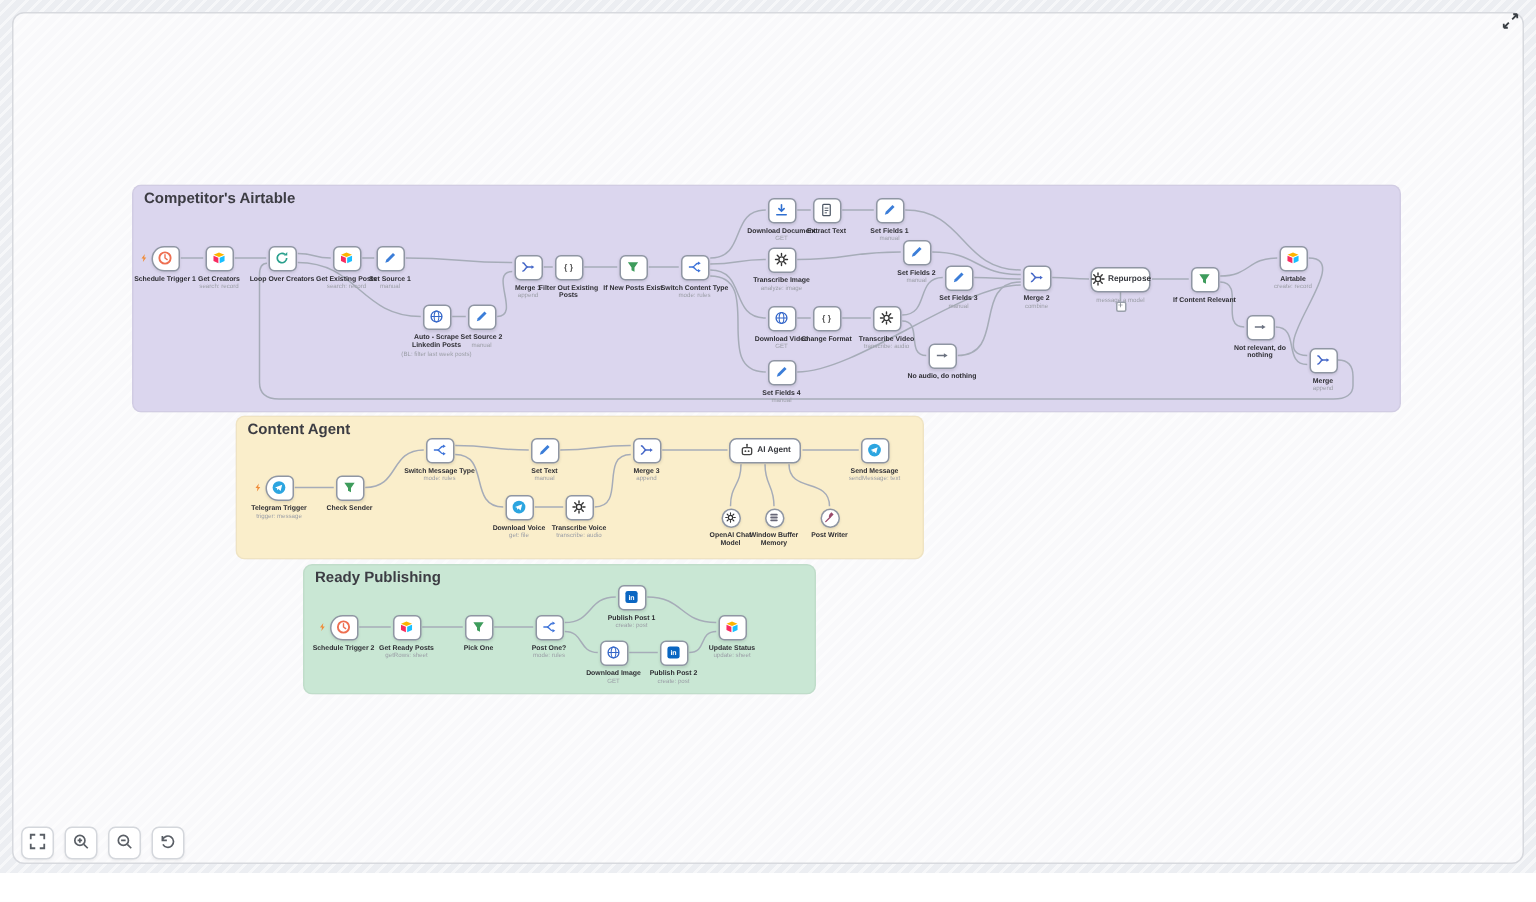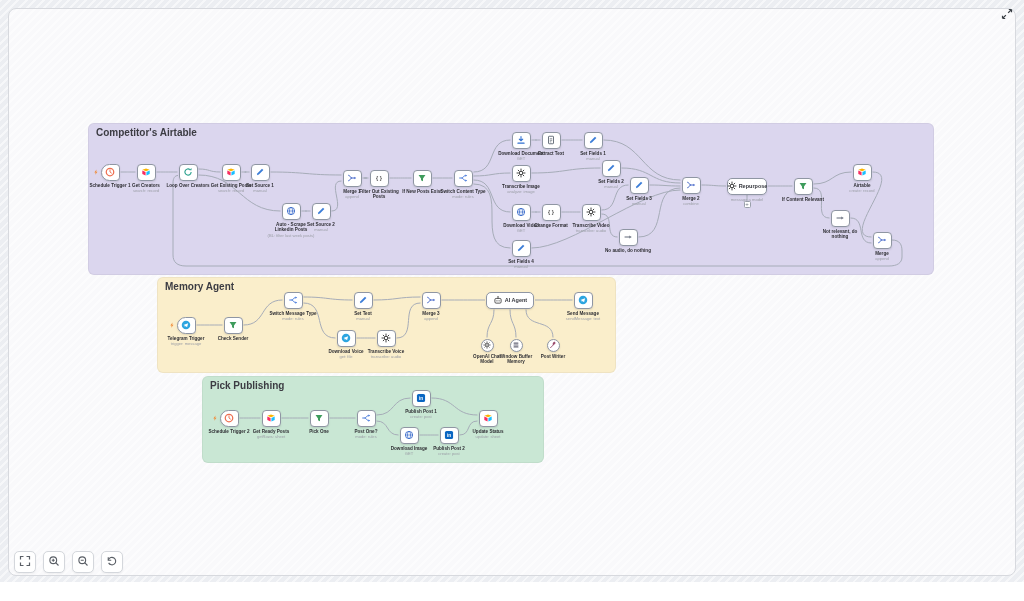--- a/index.html
+++ b/index.html
@@ -41,24 +41,24 @@
 </head>
 <body>
 
 <div class="stripes"></div>
 <div class="frame"></div>
 <div id="groups">
     <div class="group" style="left: 88px; top: 123px; width: 846px; height: 152px; background: rgb(219, 214, 238);">
       <div class="gtitle">Competitor's Airtable</div>
     </div>
     <div class="group" style="left: 157px; top: 277px; width: 459px; height: 96px; background: rgb(250, 238, 203);">
-      <div class="gtitle">Memory Agent</div>
+      <div class="gtitle">Content Agent</div>
     </div>
     <div class="group" style="left: 202px; top: 376px; width: 342px; height: 87px; background: rgb(201, 231, 212);">
-      <div class="gtitle">Pick Publishing</div>
+      <div class="gtitle">Ready Publishing</div>
     </div>
   </div>
 <svg id="edges">
     <path d="M 120.5,172 C 132.5,172 123.5,172 135.5,172"></path>
     <path d="M 156.5,172 C 168.5,172 165.5,172 177.5,172"></path>
     <path d="M 198.5,169 C 210.5,169 208.5,172 220.5,172"></path>
     <path d="M 198.5,175 C 238.5,175 240.5,211 280.5,211"></path>
     <path d="M 241.5,172 C 253.5,172 237.5,172 249.5,172"></path>
     <path d="M 270.5,172 C 306.03167600887974,172 305.96832399112026,175 341.5,175"></path>
     <path d="M 301.5,211 C 313.5,211 298.5,211 310.5,211"></path>

